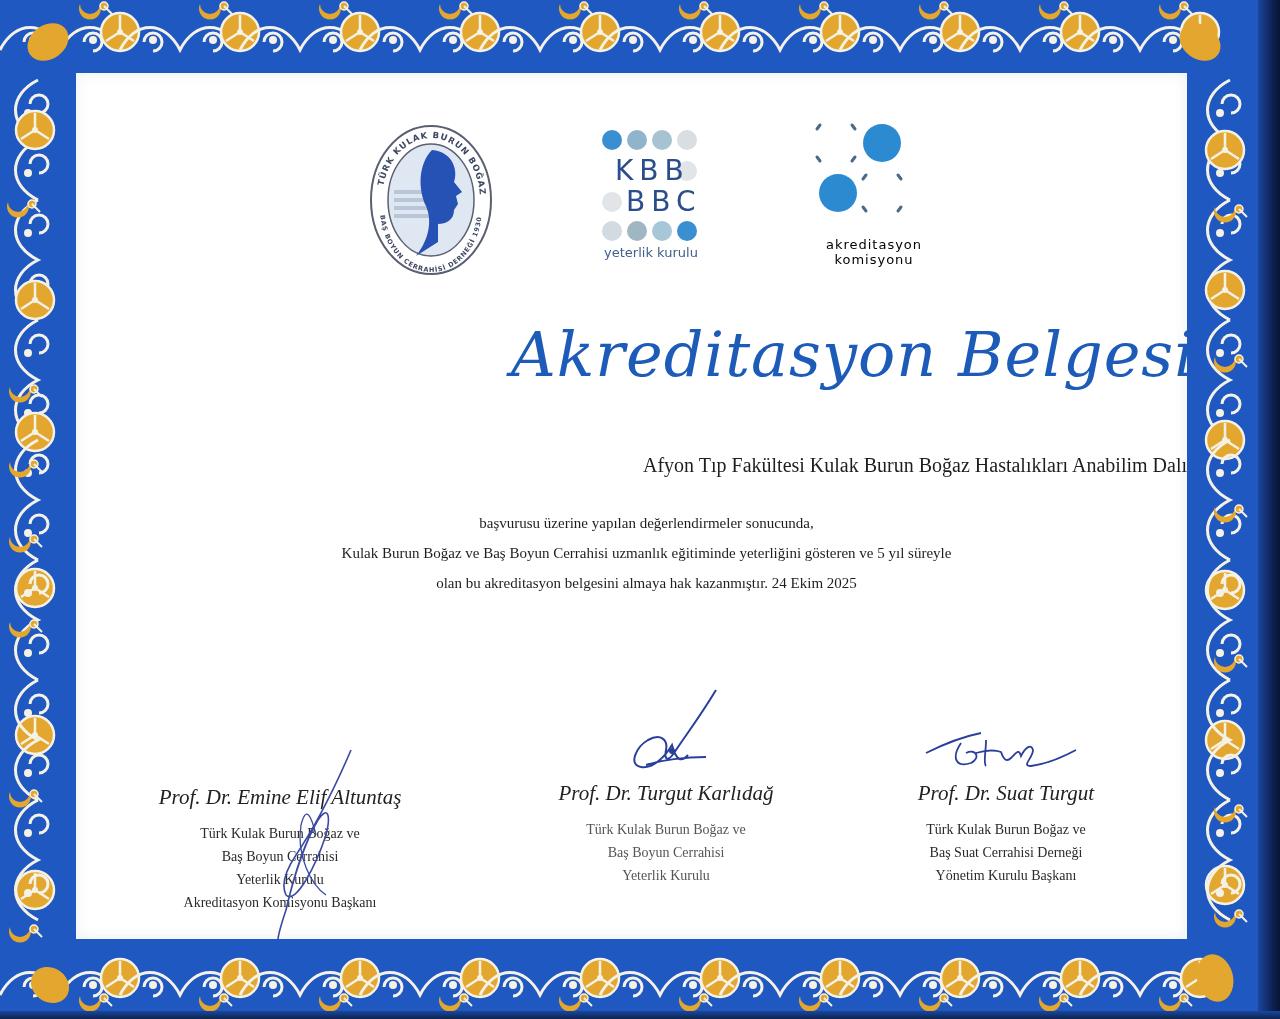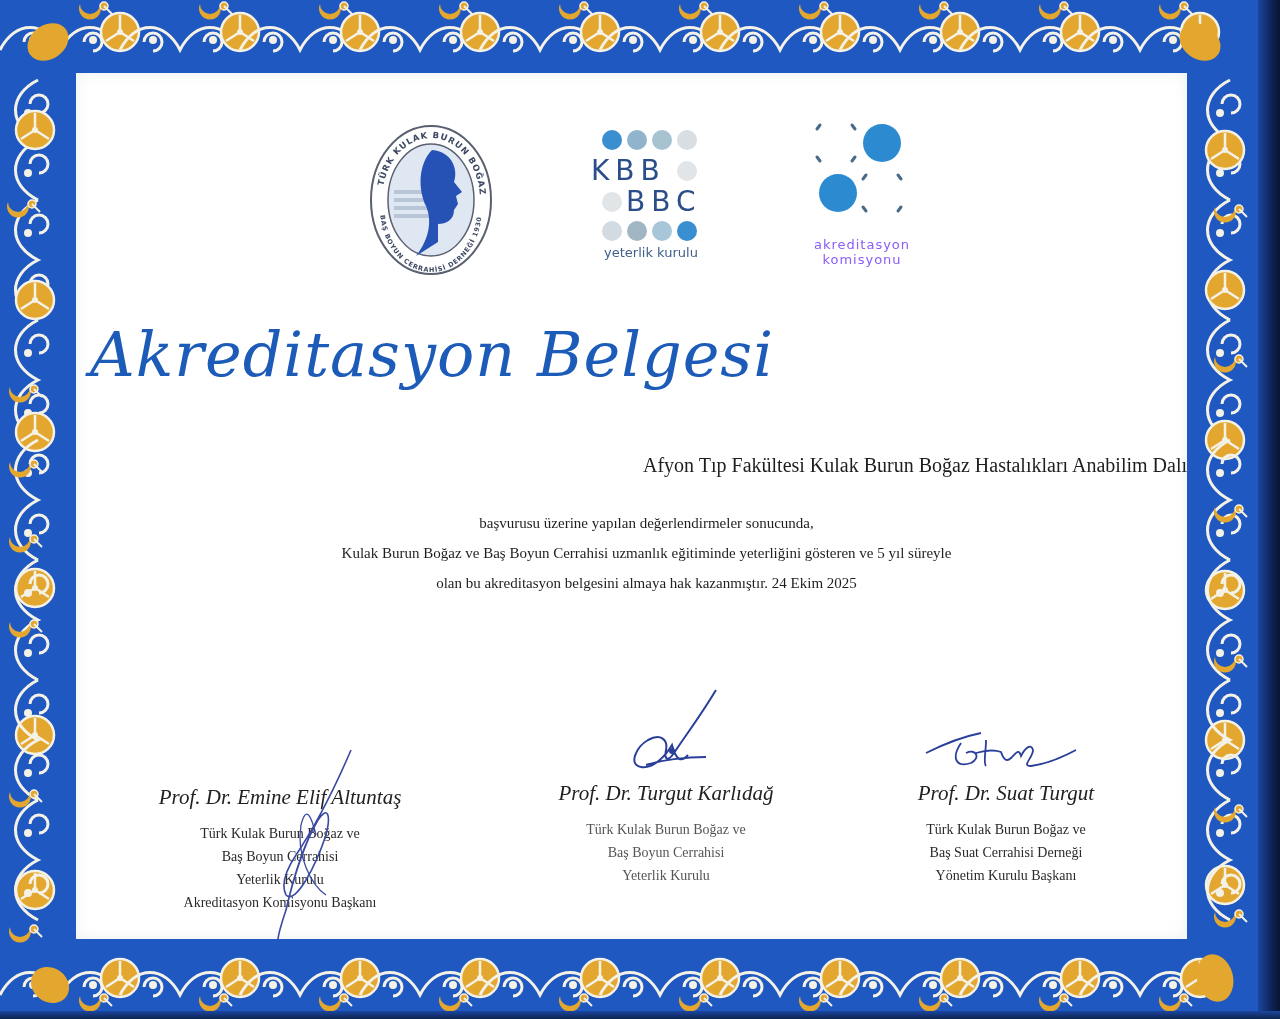--- a/index.html
+++ b/index.html
@@ -31,26 +31,26 @@
   .kbb-text {
     position: absolute; font-family: "DejaVu Sans", sans-serif; color: #2b4e8a;
     font-size: 28px; letter-spacing: 6px;
   }
   .kbb-sub {
     position: absolute; left: 0; top: 122px; width: 100%;
     text-align: center; font-family: "DejaVu Sans", sans-serif;
     font-size: 13px; color: #3f5f8a;
   }
   .akr-sub {
-    position: absolute; left: 0; width: 100%; text-align: center;
-    font-family: "DejaVu Sans", sans-serif; color: #8b5cf6;
+    position: absolute; left: 12px; width: 100%; text-align: center;
+    font-family: "DejaVu Sans", sans-serif; color: #000000;
     font-size: 13px; letter-spacing: 1px; line-height: 15px;
   }
   .title {
-    position: absolute; left: 14px; top: 245px; width: 100%; text-align: left;
+    position: absolute; left: 8px; top: 245px; width: 100%; text-align: right;
     font-family: "DejaVu Serif", serif; font-style: italic;
     font-size: 62px; color: #1d5bb8; letter-spacing: 1px; font-weight: normal;
   }
   .institution {
     position: absolute; left: 0; top: 381px; width: 100%; text-align: right;
     font-family: "Liberation Serif", serif; font-size: 20px; color: #1e1e1e;
   }
   .body-text {
     position: absolute; left: 0; top: 435px; width: 100%; text-align: center;
     font-family: "Liberation Serif", serif; font-size: 15px; color: #1e1e1e;
@@ -252,21 +252,21 @@
           <circle cx="46" cy="17" r="10" fill="#8fb4cc"></circle>
           <circle cx="71" cy="17" r="10" fill="#a7c2d1"></circle>
           <circle cx="96" cy="17" r="10" fill="#d9dee2"></circle>
           <circle cx="96" cy="48" r="10" fill="#e1e5e8"></circle>
           <circle cx="21" cy="79" r="10" fill="#e1e5e8"></circle>
           <circle cx="21" cy="108" r="10" fill="#d1dbe1"></circle>
           <circle cx="46" cy="108" r="10" fill="#a1b6c3"></circle>
           <circle cx="71" cy="108" r="10" fill="#a7c6d8"></circle>
           <circle cx="96" cy="108" r="10" fill="#3a8fd0"></circle>
         </svg>
-        <div class="kbb-text" style="left:0;top:31px;text-align:right;">KBB</div>
+        <div class="kbb-text" style="left:24px;top:31px;text-align:right;">KBB</div>
         <div class="kbb-text" style="left:35px;top:62px;">BBC</div>
         <div class="kbb-sub">yeterlik kurulu</div>
       </div>
 
       <div class="logo logo-akr">
         <svg width="120" height="112" viewBox="0 0 120 112" style="position:absolute;left:0;top:0">
           <circle cx="80" cy="24" r="19" fill="#2c8bd0"></circle>
           <circle cx="36" cy="74" r="19" fill="#2c8bd0"></circle>
           <path d="M18,6 l-3,4 M50,6 l3,4 M18,42 l-3,-4 M50,42 l3,-4" stroke="#4b6a88" stroke-width="3" stroke-linecap="round"></path>
           <path d="M64,56 l-3,4 M96,56 l3,4 M64,92 l-3,-4 M96,92 l3,-4" stroke="#4b6a88" stroke-width="3" stroke-linecap="round"></path>

